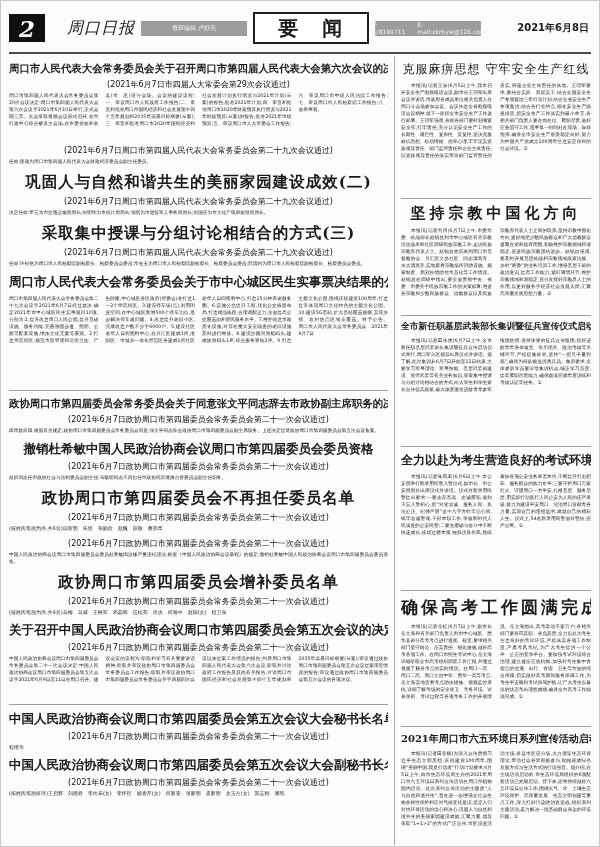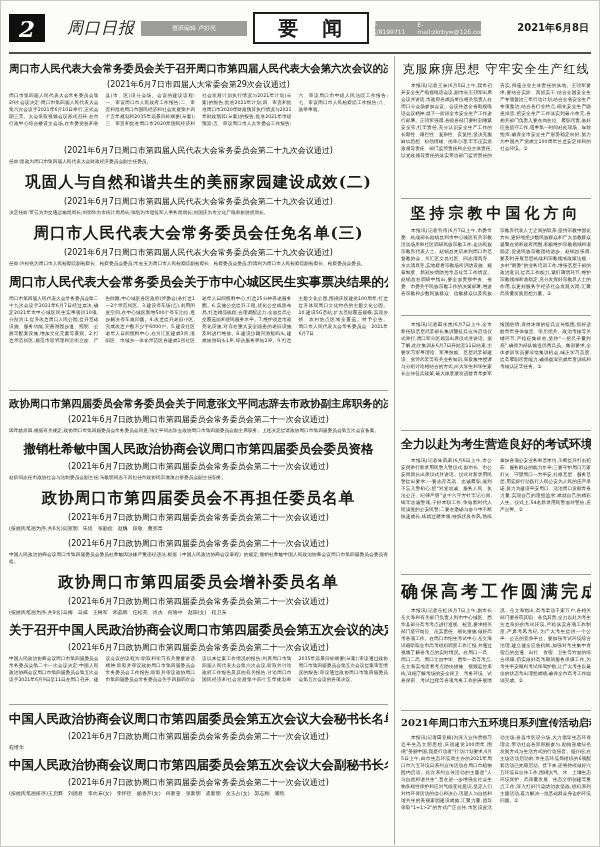--- a/index.html
+++ b/index.html
@@ -94,21 +94,21 @@
         <div class="tiny">任命:路政为周口市第四届人民代表大会财政经济委员会副主任委员。</div>
       </div>
 
       <div class="art">
         <h2 class="t-xl">巩固人与自然和谐共生的美丽家园建设成效(二)</h2>
         <div class="sub">(2021年6月7日周口市第四届人民代表大会常务委员会第二十九次会议通过)</div>
         <div class="tiny">决定任命:董云为市交通运输局局长;刘明华为市统计局局长;张凯为市退役军人事务局局长;刘国庆为市文化广电和旅游局局长。</div>
       </div>
 
       <div class="art">
-        <h2 class="t-xl">周口市人民代表大会常务委员会任免名单(三)</h2>
+        <h2 class="t-xl">采取集中授课与分组讨论相结合的方式(三)</h2>
         <div class="sub">(2021年6月7日周口市第四届人民代表大会常务委员会第二十九次会议通过)</div>
         <div class="tiny">任命:许松艳为周口市人民检察院副检察长、检察委员会委员;常金玉为周口市人民检察院副检察长、检察委员会委员;邢清利为周口市人民检察院副检察长、检察委员会委员。</div>
       </div>
 
       <div class="art">
         <h2 class="t-lg">周口市人民代表大会常务委员会关于市中心城区民生实事票决结果的公告</h2>
         <div class="tiny cols-4 b88" style="margin-top:4px;">周口市第四届人民代表大会常务委员会第二十九次会议于2021年6月7日经过票决,确定2021年市中心城区民生实事项目10项,分别为:1.提升改造周口人民公园,提升基础设施、服务功能,完善游园步道、照明、公厕等配套设施,增加文化元素等景观。2.打造示范街区,规范市容管理和沿街立面、广告牌匾,中心城区各区政府(管委会)各打造1—2个示范街区。3.建设停车场(点),利用闲置空间,在中心城区新增500个停车泊位,逐步解决停车难问题。4.改造提升老旧小区,完成改造户数不少于6000户。5.建设社区老年人日间照料中心,在川汇区建成3所,淮阳区、市城乡一体化示范区各建成1所社区老年人日间照料中心,打造15分钟养老服务圈。6.实施公交提升工程,优化公交线路布局,打造精品线路,合理调配运力,全面提高公交覆盖面和便民服务水平。7.维护改造市政亮化设施,对存在重大安全隐患的老旧设施及时进行维修。8.建设沙颍河游船码头,建成旅游码头1座,综合服务驿站2座。9.打造主题文化公园,围绕庆祝建党100周年,打造提升体现周口文化特色的主题文化公园。10.建设5G基站,扩大基站覆盖规模,实现乡镇、农村热点区域全覆盖。特予公告。　　　周口市人民代表大会常务委员会　2021年6月7日</div>
       </div>
 
       <hr class="hsep">
@@ -174,20 +174,21 @@
       </div>
       <hr class="hsep">
 
       <div class="r-art">
         <h2 class="rt-b">坚持宗教中国化方向</h2>
         <div class="tiny cols-2 rb rb87">本报讯(记者韦伟)6月7日上午,市委常委、统战部长赵锡昌到市中心城区有关宗教活动场所和社区调研民族宗教工作,走访民族宗教界代表人士。赵锡昌先后来到周口市基督教协会、川汇区文昌社区、同志清真寺、东大清真寺,实地察看宗教场所消防设施、规章制度、新冠疫情防控常态化等工作情况。赵锡昌在调研中指出,要全面贯彻中央、省委、市委关于民族宗教工作的决策部署,增进各宗教和少数民族群众、信教群众以及民族宗教界代表人士之间的联系,坚持宗教中国化方向,更好地把少数民族群众和广大信教群众凝聚在党和政府周围,积极维护宗教领域和谐稳定,促进民族宗教团结进步。赵锡昌强调,要及时开展基层统战和宗教领域政策法规、乡村“两委”的业务培训工作,增强基层干部的政治意识,提高工作能力,紧盯薄弱环节,维护宗教领域和谐稳定,充分发挥好宗教界人士的作用,以更好服务于经济社会发展大局,汇聚高质量发展思想力量。②</div>
       </div>
       <hr class="hsep">
 
       <div class="r-art">
+        <h2 class="rt-c">全市新任职基层武装部长集训暨征兵宣传仪式启动</h2>
         <div class="tiny cols-2 rb rb108">本报讯(记者田永杰)6月7日上午,全市新任职基层武装部长集训暨征兵宣传启动仪式举行,周口军分区领导出席仪式并讲话。据了解,此次集训从6月7日开始至11日结束,主要学习军事理论、军事技能、基层武装部建设、党管武装等有关业务知识,采取集中授课与分组讨论相结合的方式,向大学生和学生家长宣传征兵政策,最大限度激发适龄青年参军报国热情,保持浓厚的征兵宣传氛围,抓好适龄青年身体核查、学历把关、政治考核等关键环节,严格征集标准,坚持“一把尺子量到底”,确保为部队输送优秀兵员。集训要求,全体参训学员要珍惜集训机会,端正学习态度,提高履职尽责能力,确保圆满完成年度训练和考核认证等任务。②</div>
       </div>
       <hr class="hsep">
 
       <div class="r-art">
         <h2 class="rt-d">全力以赴为考生营造良好的考试环境</h2>
         <div class="tiny cols-2 rb rb116">本报讯(记者朱凤莉)6月6日上午,市公安局举行新录用民警入警仪式,副市长、市公安局局长出席仪式并讲话。仪式对新录用民警提出要求:一要志存高远、忠诚履职,做到不忘入警初心,把“对党忠诚、服务人民、执法公正、纪律严明”这十六字方针牢记心间,铸牢忠诚警魂,干好本职工作,争做新时代人民满意的公安民警;二要在磨砺与奋斗中不断快速成长,练就过硬本领,锤炼优良作风,熟练掌握各项公安业务和基本功,不断提升打击犯罪、服务群众的能力水平;三要守护周口万家灯火、守望周口一方平安,扎根基层、服务基层,用实际行动践行人民公安为人民的庄严承诺,努力为建设平安周口、法治周口贡献青春力量,实现自己的理想追求,成就自己的精彩人生。仪式上,54名新录用民警面对警旗,庄严宣誓。②</div>
       </div>
       <hr class="hsep">
 

